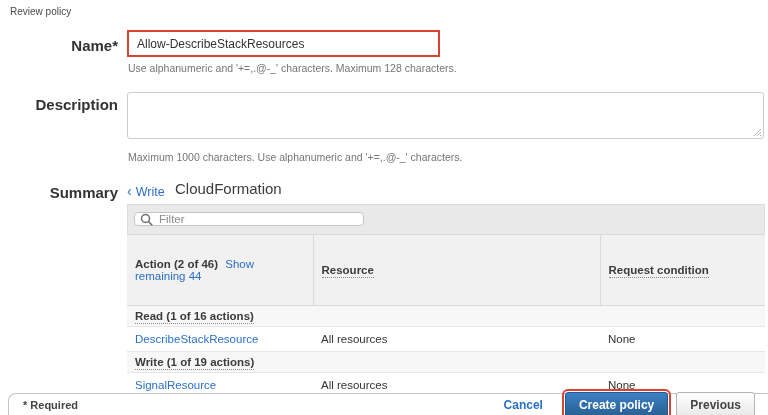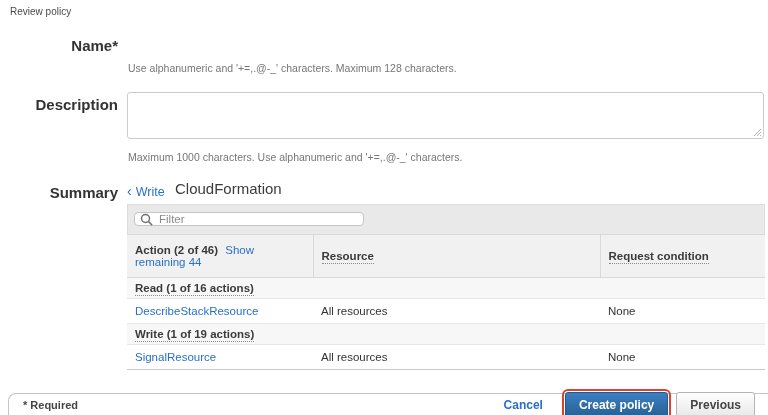--- a/index.html
+++ b/index.html
@@ -29,21 +29,21 @@
   .panel { position:absolute; left:127px; top:204px; width:638px; }
   .filter-bar { background:#e9e9e9; border:1px solid #dcdcdc; border-bottom:none; padding:4px 6px; height:30px; }
   .filter-input-wrap { position:relative; width:230px; height:14px; }
   .filter-input { width:100%; height:100%; border:1px solid #c5c5c5; border-radius:4px;
     padding:0 6px 0 24px; font-size:11.5px; color:#444; font-family:"Liberation Sans", sans-serif; outline:none; background:#fff; }
   .filter-input::placeholder { color:#8a8a8a; }
   .search-icon { position:absolute; left:6px; top:4px; }
 
   table.perm-table { width:638px; border-collapse:collapse; table-layout:fixed; font-size:11.5px; }
   .perm-table th { background:#f1f1f1; text-align:left; font-weight:bold; color:#3b3b3b;
-    padding:9px 8px; border-top:1px solid #d9d9d9; border-bottom:1px solid #d9d9d9; }
+    padding:23px 8px; border-top:1px solid #d9d9d9; border-bottom:1px solid #d9d9d9; }
   .perm-table th:not(:last-child) { border-right:1px solid #d9d9d9; }
   .perm-table td { padding:6px 8px; border-bottom:1px solid #e7e7e7; background:#fff; color:#333; }
   .perm-table tr.group-row td { background:#f7f7f7; padding:4px 8px; font-weight:bold; color:#3b3b3b; }
   .perm-table tr.last-row td { border-bottom:1px solid #c9c9c9; }
   .dotted { border-bottom:1px dotted #8a8a8a; padding-bottom:1px; }
   a.tbl-link { color:#2a70c8; text-decoration:none; cursor:pointer; }
   .hdr-link { font-weight:normal; margin-left:4px; }
 
   .footer-bar { position:absolute; left:8px; right:0; bottom:0; height:22px; background:#fff;
     border-top:1px solid #c5c5c5; border-left:1px solid #c5c5c5; border-top-left-radius:8px;
@@ -57,20 +57,21 @@
     outline:2px solid #d9432f; outline-offset:1px; margin-right:8px; }
 </style>
 </head>
 <body>
 
 <div class="page">
 
   <div class="page-title">Review policy</div>
 
   <label class="field-label" style="top:37px;">Name*</label>
+  <input class="name-input" type="text" value="Allow-DescribeStackResources" style="">
   <div class="help-text" style="top:62px;">Use alphanumeric and '+=,.@-_' characters. Maximum 128 characters.</div>
 
   <label class="field-label" style="top:96px;">Description</label>
   <div class="textarea-wrap">
     <textarea class="desc-textarea" style=""></textarea>
     <svg class="resize-grip" viewBox="0 0 9 9">
       <path d="M8 1 L1 8 M8 4 L4 8 M8 7 L7 8" stroke="#b5b5b5" stroke-width="1" fill="none"></path>
     </svg>
   </div>
   <div class="help-text" style="top:151px;">Maximum 1000 characters. Use alphanumeric and '+=,.@-_' characters.</div>

